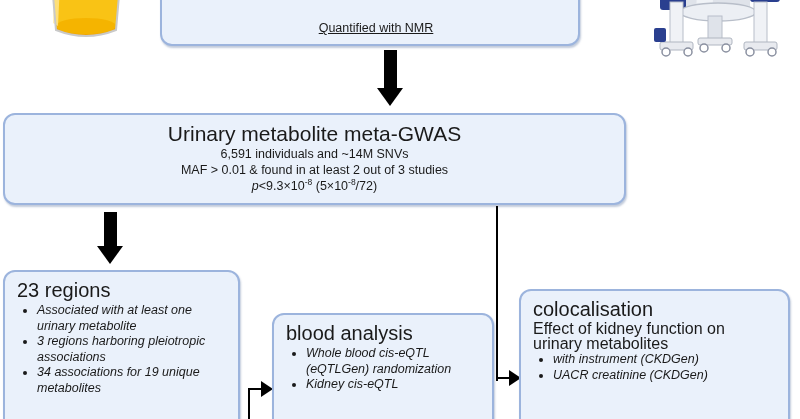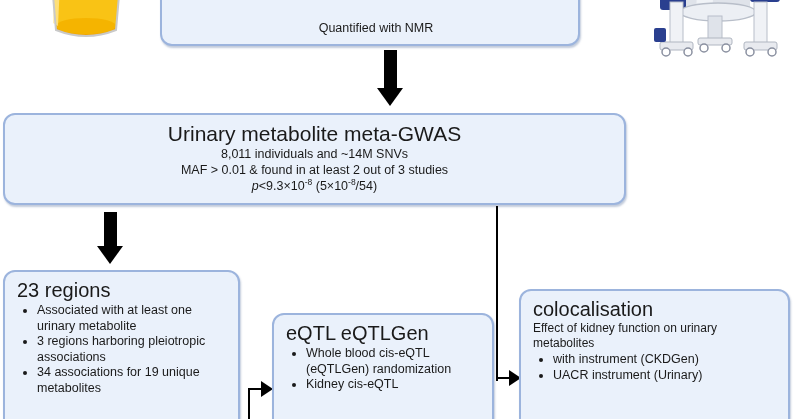--- a/index.html
+++ b/index.html
@@ -14,29 +14,29 @@
     background:#eaf1fb;
     border:2px solid #9cb4dd;
     border-radius:12px;
     box-sizing:border-box;
     box-shadow:1px 2px 2px rgba(120,140,175,.45);
   }
   .ctr{text-align:center;}
   .bigtitle{font-size:21px;line-height:25px;font-weight:400;}
   .hdr{font-size:20px;line-height:23px;font-weight:400;}
   .sub{font-size:12.5px;line-height:16px;}
-  .small{font-size:12px;line-height:15px;}
-  ul{margin:1px 0 0 0;padding-left:20px;}
+  .small{font-size:16px;line-height:15px;}
+  ul{margin:1px 0 0 0;padding-left:20px;font-style:italic;}
   li{font-size:12.5px;line-height:15.5px;margin:0;padding:0;}
   sup{font-size:8.5px;vertical-align:super;line-height:0;}
   .ital{font-style:italic;}
 
   
   #box-nmr{left:160px;top:-46px;width:420px;height:92px;}
-  #box-nmr .inner{position:absolute;left:12px;right:0;bottom:8px;}
+  #box-nmr .inner{position:absolute;left:12px;right:0;bottom:8px;text-decoration:underline;}
 
   
   #box-gwas{left:3px;top:113px;width:623px;height:92px;}
   #box-gwas .inner{position:absolute;left:0;right:0;top:6px;}
 
   
   #box-regions{left:3px;top:270px;width:237px;height:160px;}
   #box-eqtl{left:272px;top:313px;width:222px;height:118px;}
   #box-mr{left:519px;top:289px;width:271px;height:142px;}
   .pad{padding:7px 10px 0 12px;}
@@ -104,24 +104,24 @@
       <div class="sub">Quantified with NMR</div>
     </div>
   </div>
 
   <div class="arrow-v" style="left:384px;top:50px;width:13px;height:40px;"></div>
   <div class="ahead-d" style="left:377px;top:88px;"></div>
 
   <div class="box" id="box-gwas">
     <div class="inner ctr">
       <div class="bigtitle">Urinary metabolite meta-GWAS</div>
-      <div class="sub">8,011 individuals and ~14M SNVs</div>
+      <div class="sub">6,591 individuals and ~14M SNVs</div>
       <div class="sub">MAF &gt; 0.01 &amp; found in at least 2 out of 3 studies</div>
       <div class="sub">
-        <span class="ital">p</span><span>&lt;9.3×10</span><sup>-8</sup><span> (5×10</span><sup>-8</sup><span>/54)</span>
+        <span class="ital">p</span><span>&lt;9.3×10</span><sup>-8</sup><span> (5×10</span><sup>-8</sup><span>/72)</span>
       </div>
     </div>
   </div>
 
   <div class="arrow-v" style="left:104px;top:212px;width:13px;height:36px;"></div>
   <div class="ahead-d" style="left:97px;top:246px;"></div>
 
   <div class="thinline" style="left:496px;top:206px;height:175px;"></div>
   <div class="thinlineh" style="left:496px;top:377px;width:14px;"></div>
   <div class="ahead-r" style="left:509px;top:370px;"></div>
@@ -136,32 +136,32 @@
       <ul>
         <li>Associated with at least one urinary metabolite</li>
         <li>3 regions harboring pleiotropic associations</li>
         <li>34 associations for 19 unique metabolites</li>
       </ul>
     </div>
   </div>
 
   <div class="box" id="box-eqtl">
     <div class="pad">
-      <div class="hdr">eQTL eQTLGen</div>
+      <div class="hdr">blood analysis</div>
       <ul>
         <li>Whole blood cis-eQTL (eQTLGen) randomization</li>
         <li>Kidney cis-eQTL</li>
       </ul>
     </div>
   </div>
 
   <div class="box" id="box-mr">
     <div class="pad">
       <div class="hdr">colocalisation</div>
       <div class="small">Effect of kidney function on urinary metabolites</div>
       <ul>
         <li>with instrument (CKDGen)</li>
-        <li>UACR instrument (Urinary)</li>
+        <li>UACR creatinine (CKDGen)</li>
       </ul>
     </div>
   </div>
 
 </div>
 
 </body></html>

